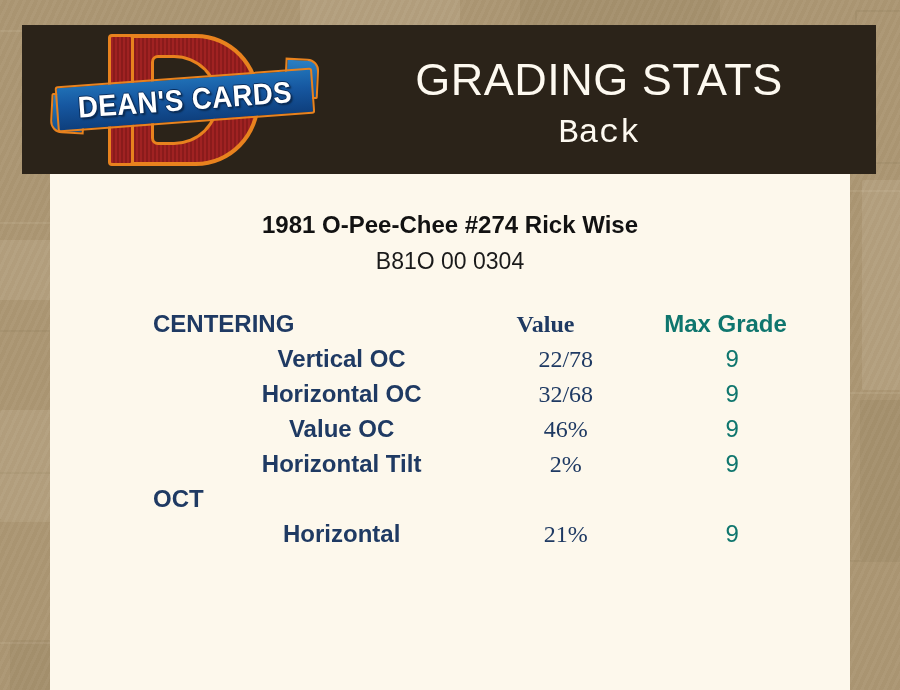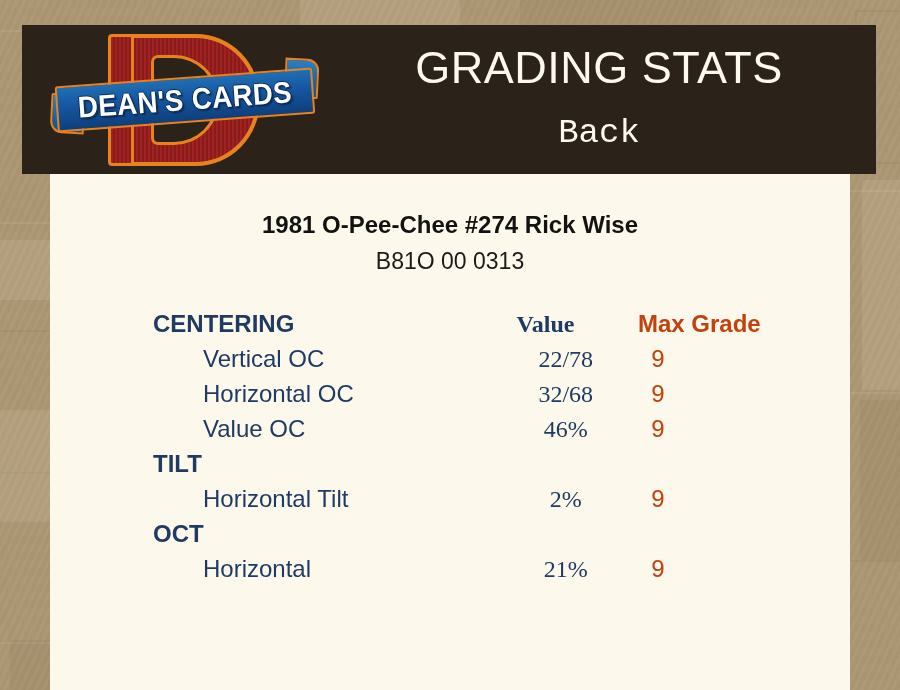--- a/index.html
+++ b/index.html
@@ -185,21 +185,21 @@
        1px 0 0 #0b2f5e, -1px 0 0 #0b2f5e,
        0 1px 0 #0b2f5e, 0 -1px 0 #0b2f5e,
        1px 1px 0 #0b2f5e, 2px 2px 2px rgba(0,0,0,0.5);
     white-space: nowrap;
   }
 
   
   #header-title {
     position: absolute;
     left: 300px;
-    top: 16px;
+    top: 28px;
     width: 554px;
     text-align: center;
     color: #fdf9f0;
     font-size: 45px;
     line-height: 54px;
     letter-spacing: 0.5px;
     white-space: nowrap;
   }
   #header-subtitle {
     position: absolute;
@@ -270,35 +270,37 @@
   .col-value {
     width: 185px;
     text-align: center;
     color: #1f3a63;
     font-size: 24px;
     white-space: nowrap;
     font-family: Liberation Serif, serif;
   }
   .col-grade {
     width: 175px;
-    color: #c2410c;
+    text-align: center;
+    color: #0f766e;
     font-size: 24px;
     white-space: nowrap;
   }
   .stat-row.header-row .col-label,
   .stat-row.header-row .col-value,
   .stat-row.header-row .col-grade {
     font-weight: bold;
   }
   .stat-row.section-row .col-label {
     font-weight: bold;
   }
   .stat-row.data-row .col-label {
     padding-left: 50px;
-    font-weight: normal;
+    font-weight: bold;
+    text-align: center;
   }
 </style>
 </head>
 <body>
 
 <div id="page-bg">
   <div class="wm ol" style="left:-30px; top:30px;  width:150px; height:190px;"></div>
   <div class="wm lt" style="left:-10px; top:240px; width:120px; height:60px;"></div>
   <div class="wm ol2" style="left:-40px; top:330px; width:160px; height:140px;"></div>
   <div class="wm lt" style="left:0px;   top:410px; width:100px; height:110px;"></div>
@@ -333,21 +335,21 @@
     </div>
   </div>
 
   <div id="header-title">GRADING STATS</div>
   <div id="header-subtitle">Back</div>
 </div>
 
 <div id="content-card">
 
   <div id="card-title">1981 O-Pee-Chee #274 Rick Wise</div>
-  <div id="card-serial">B81O 00 0313</div>
+  <div id="card-serial">B81O 00 0304</div>
 
   <div id="stats-table">
 
     <div class="stat-row header-row">
       <div class="col-label">CENTERING</div>
       <div class="col-value">Value</div>
       <div class="col-grade">Max Grade</div>
     </div>
 
     <div class="stat-row data-row">
@@ -359,25 +361,20 @@
       <div class="col-label">Horizontal OC</div>
       <div class="col-value">32/68</div>
       <div class="col-grade">9</div>
     </div>
     <div class="stat-row data-row">
       <div class="col-label">Value OC</div>
       <div class="col-value">46%</div>
       <div class="col-grade">9</div>
     </div>
 
-    <div class="stat-row section-row">
-      <div class="col-label">TILT</div>
-      <div class="col-value"></div>
-      <div class="col-grade"></div>
-    </div>
     <div class="stat-row data-row">
       <div class="col-label">Horizontal Tilt</div>
       <div class="col-value">2%</div>
       <div class="col-grade">9</div>
     </div>
 
     <div class="stat-row section-row">
       <div class="col-label">OCT</div>
       <div class="col-value"></div>
       <div class="col-grade"></div>

